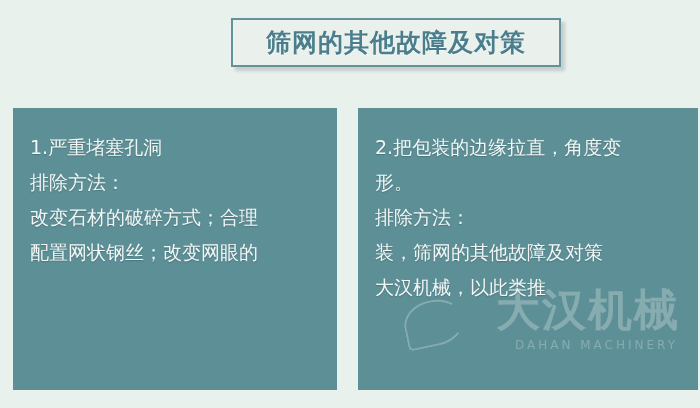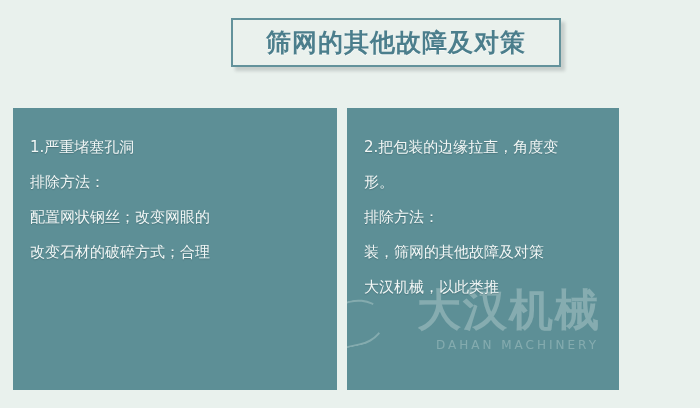--- a/index.html
+++ b/index.html
@@ -59,25 +59,25 @@
   .panel {
     position: absolute;
     top: 108px;
     height: 282px;
     background: #5d8f96;
     box-sizing: border-box;
     padding: 22px 16px 10px 17px;
     overflow: hidden;
   }
   .panel.left  { left: 13px;  width: 324px; }
-  .panel.right { left: 347px; width: 272px; }
+  .panel.right { left: 358px; width: 340px; }
 
   .panel-line {
     color: #f2f7f6;
-    font-size: 15px;
+    font-size: 19px;
     line-height: 35px;
     white-space: nowrap;
     position: relative;
     z-index: 2;
     text-shadow: 0 1px 1px rgba(40,70,75,0.35);
   }
 
   
   .watermark {
     position: absolute;
@@ -129,22 +129,22 @@
 
   <div class="title-wrap">
     <div class="title-box">
       <span class="title-text">筛网的其他故障及对策</span>
     </div>
   </div>
 
   <div class="panel left">
     <div class="panel-line">1.严重堵塞孔洞</div>
     <div class="panel-line">排除方法：</div>
+    <div class="panel-line">改变石材的破碎方式；合理</div>
     <div class="panel-line">配置网状钢丝；改变网眼的</div>
-    <div class="panel-line">改变石材的破碎方式；合理</div>
   </div>
 
   <div class="panel right">
     <div class="panel-line">2.把包装的边缘拉直，角度变</div>
     <div class="panel-line">形。</div>
     <div class="panel-line">排除方法：</div>
     <div class="panel-line">装，筛网的其他故障及对策</div>
     <div class="panel-line">大汉机械，以此类推</div>
 
     <div class="watermark">

